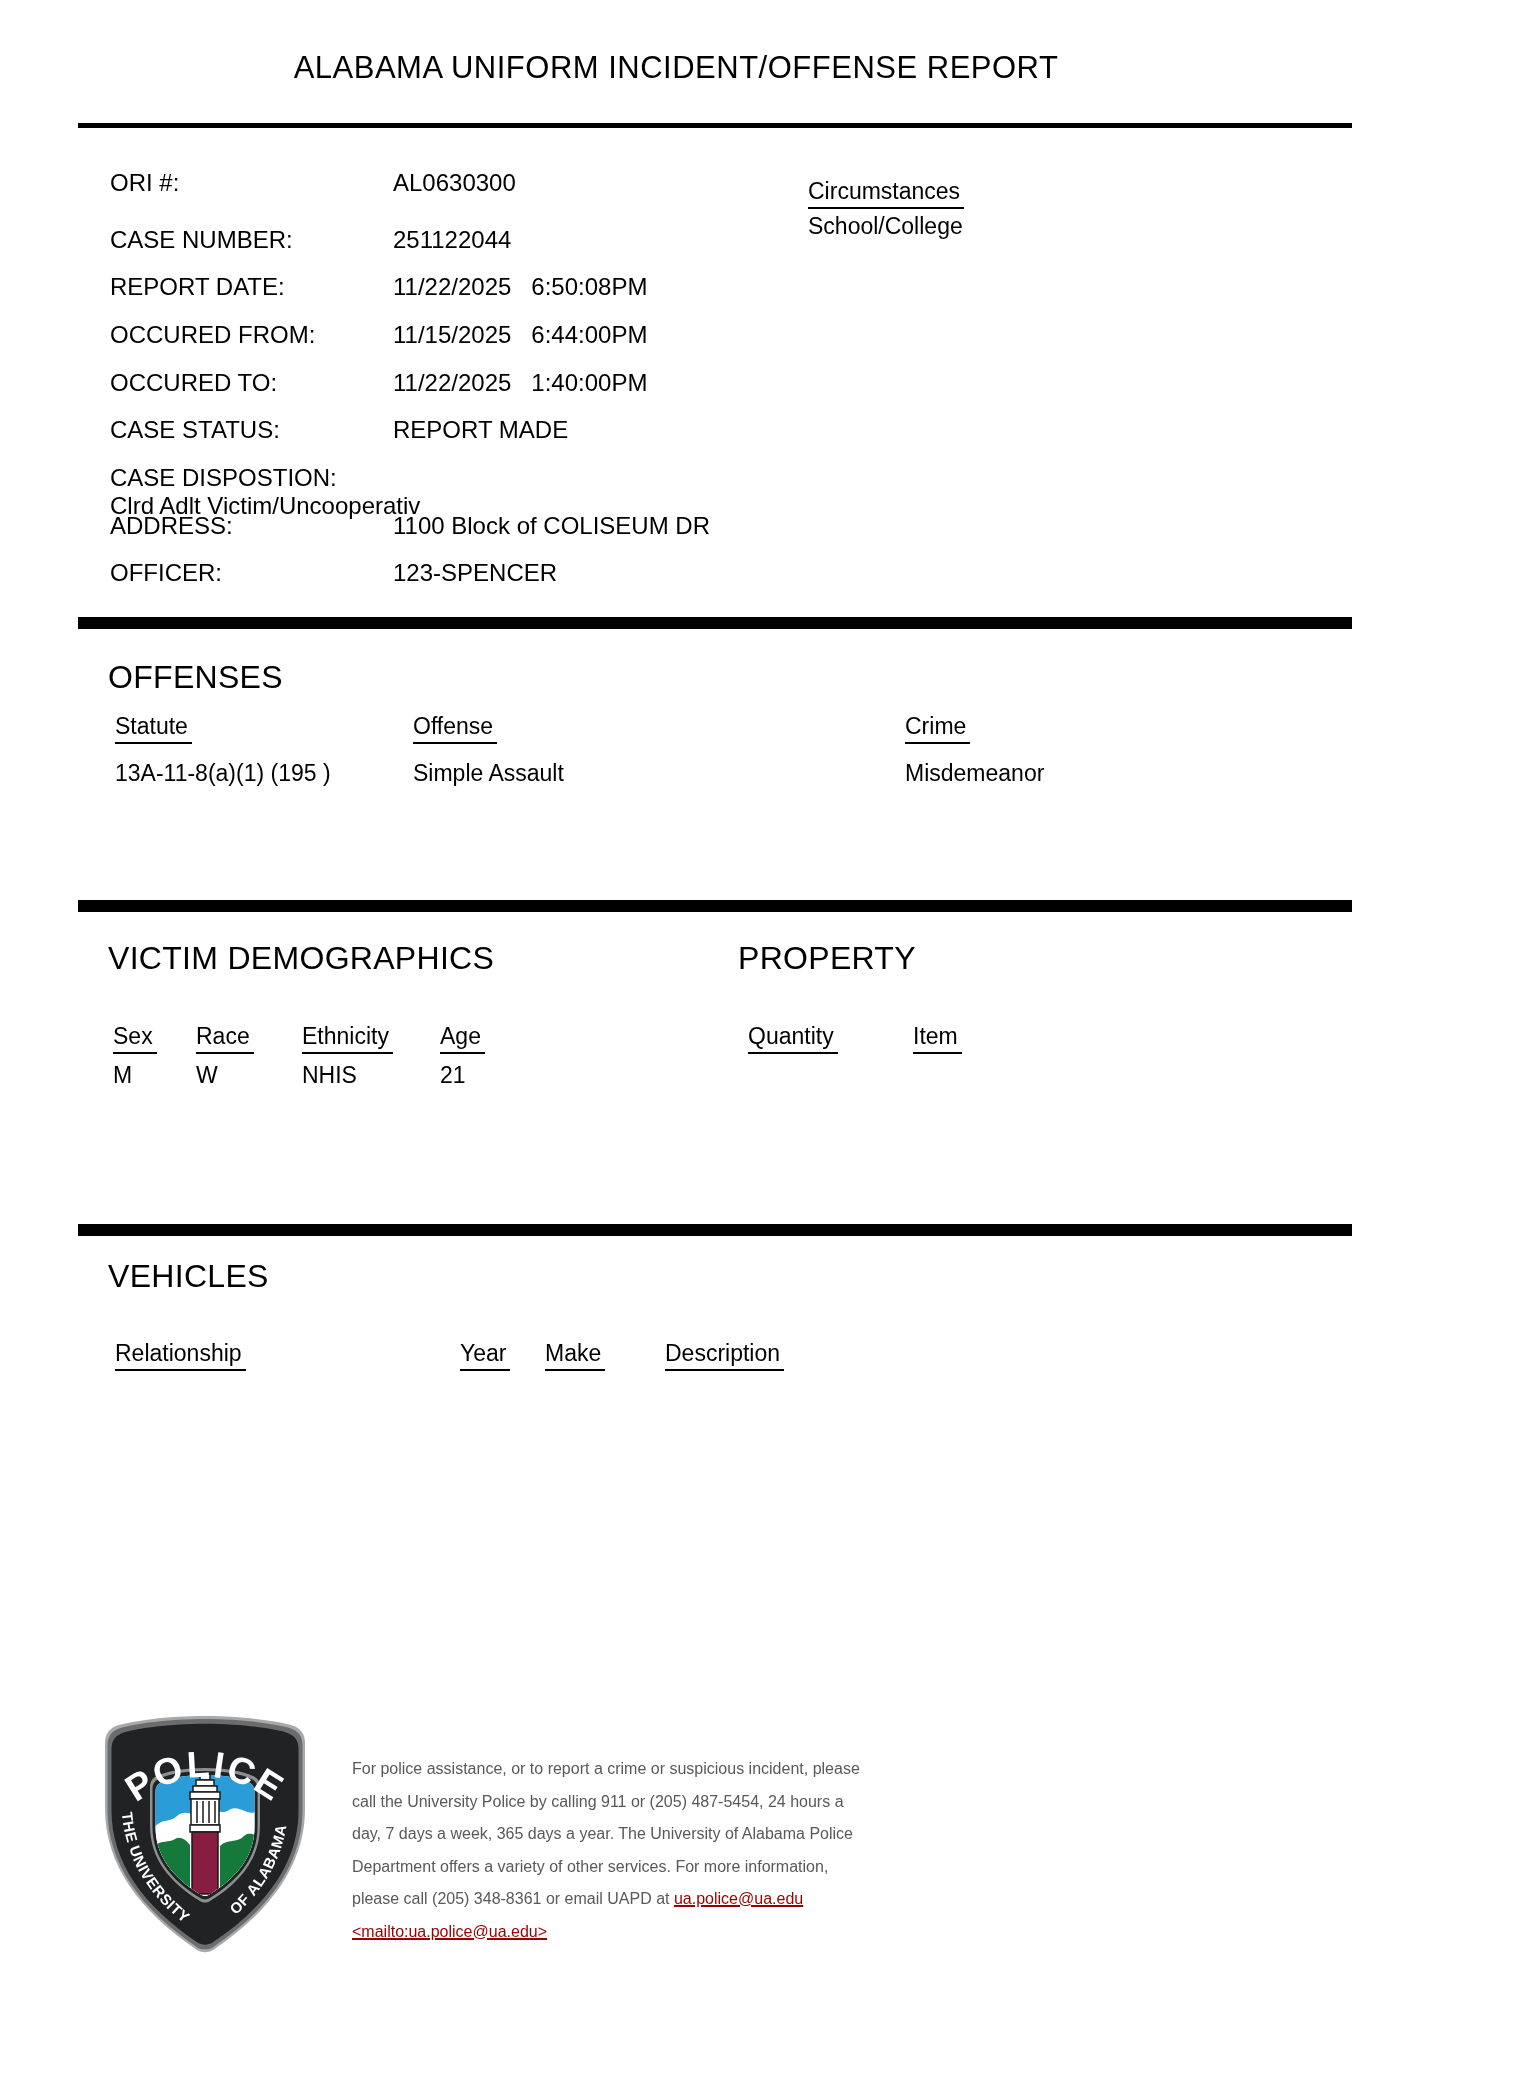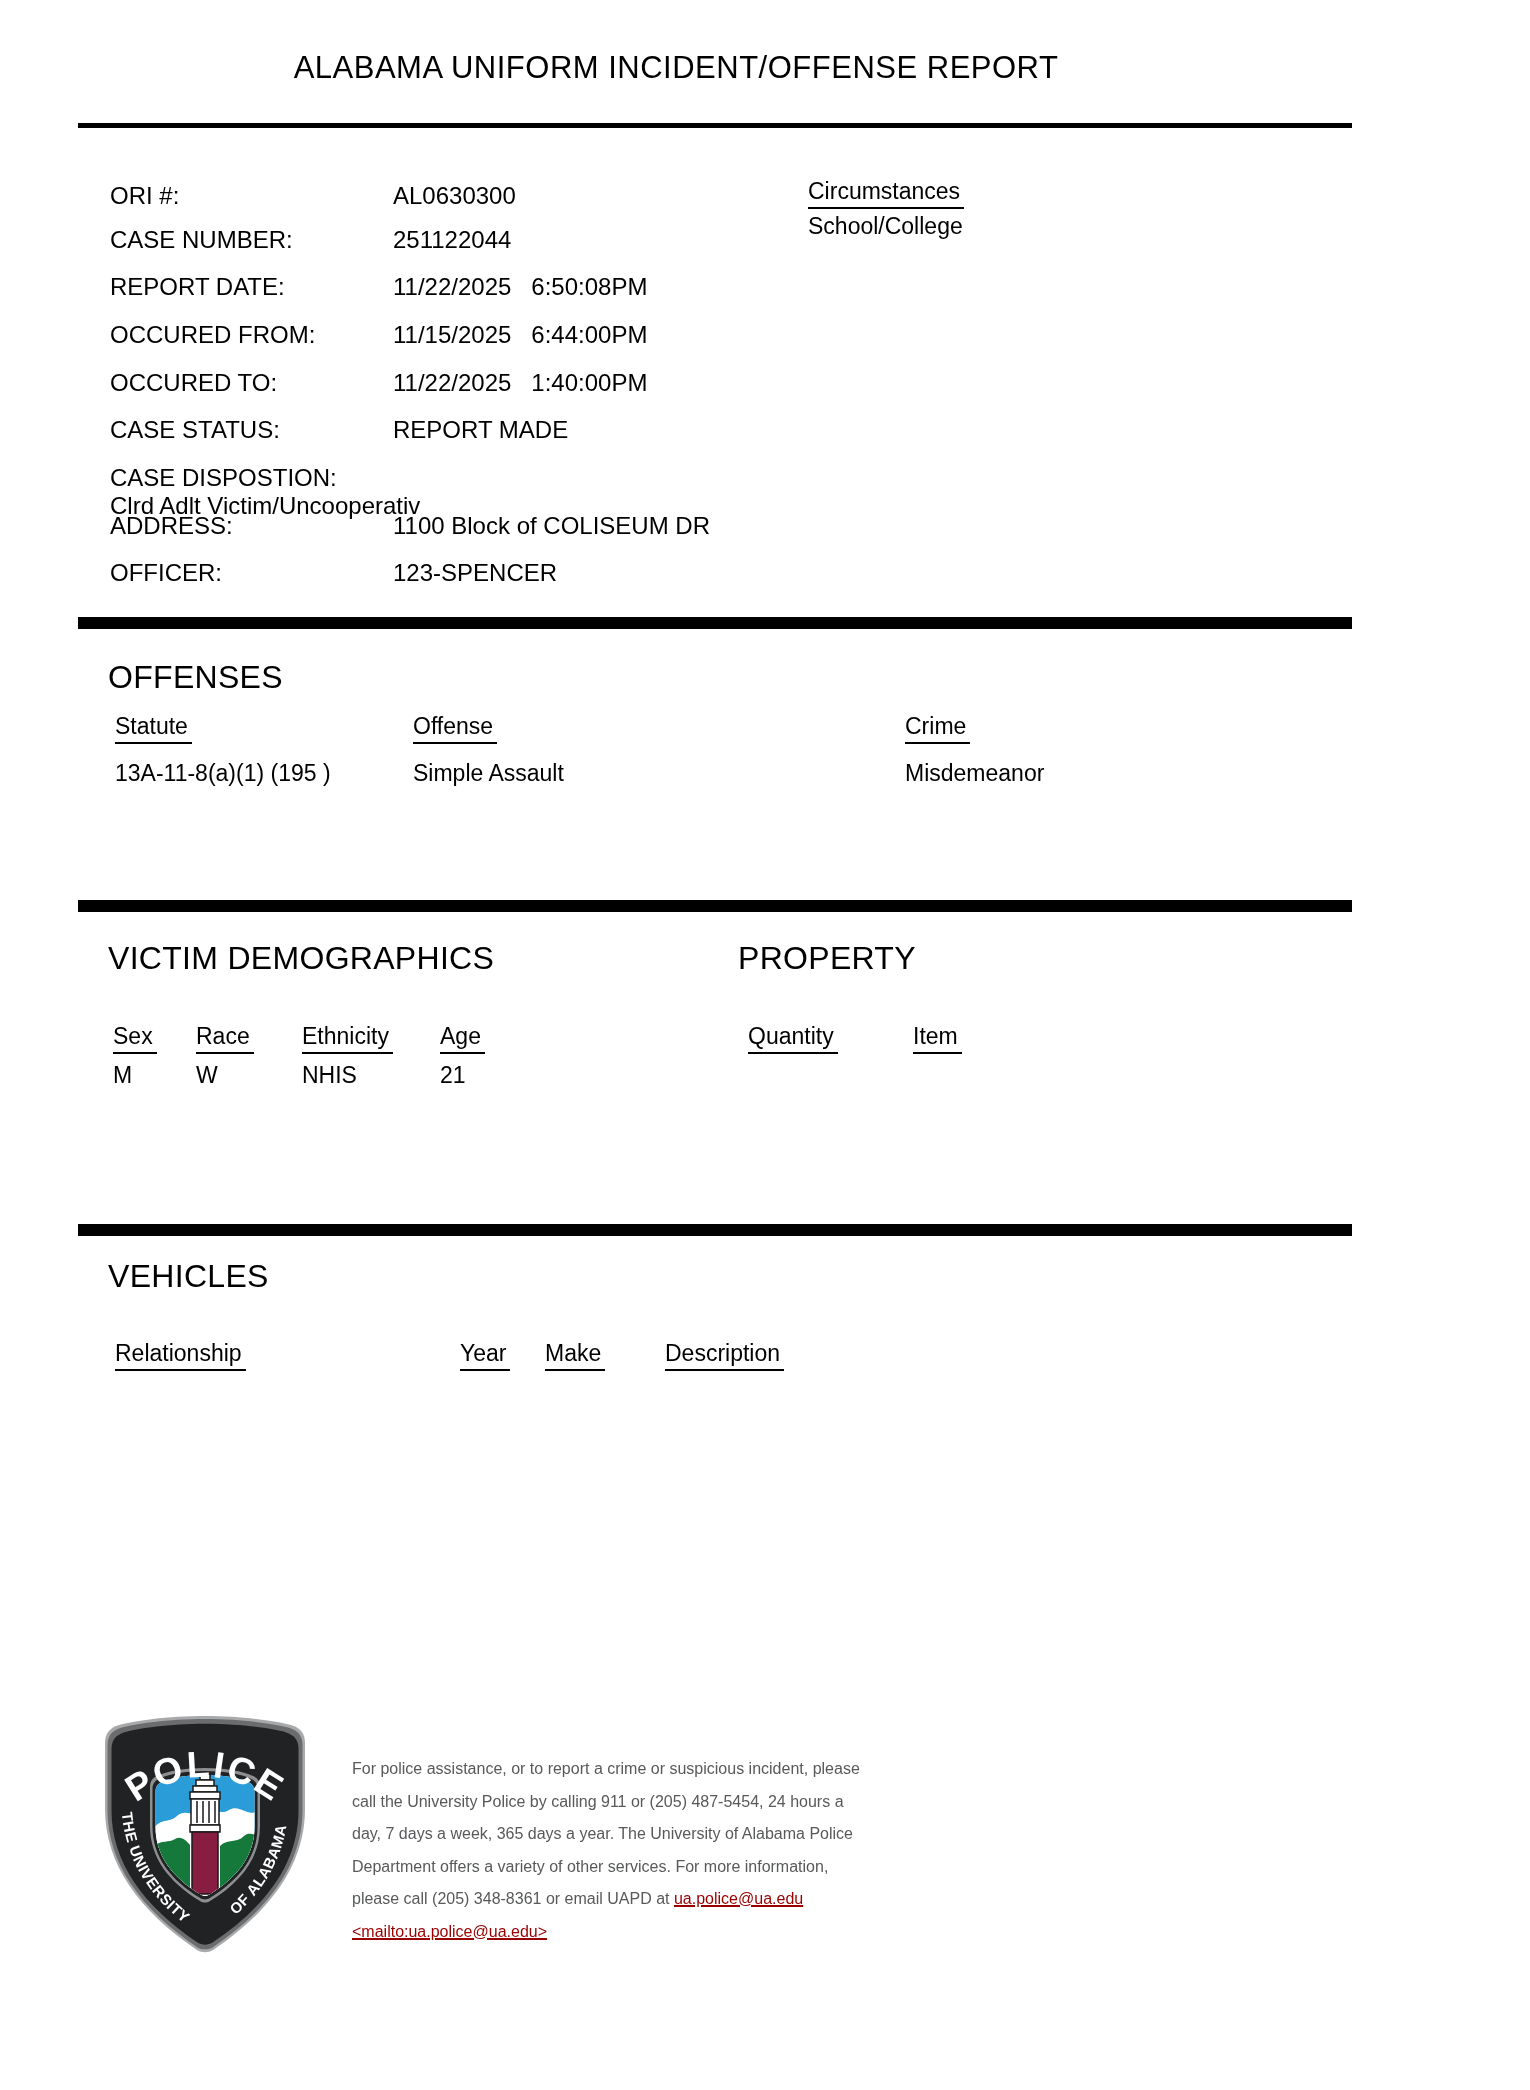--- a/index.html
+++ b/index.html
@@ -41,21 +41,21 @@
   .badge-svg { position:absolute; left:95px; top:1712px; }
 </style>
 </head>
 <body>
 
 <div class="page">
 
   <div class="doc-title">ALABAMA UNIFORM INCIDENT/OFFENSE REPORT</div>
   <div class="rule-thin" style="top:123px;"></div>
 
-  <div class="field-row" style="top:182px;">
+  <div class="field-row" style="top:169px;">
     <span class="field-label">ORI #:</span>
     <span class="field-value">AL0630300</span>
   </div>
   <div class="field-row" style="top:226px;">
     <span class="field-label">CASE NUMBER:</span>
     <span class="field-value">251122044</span>
   </div>
   <div class="field-row" style="top:273px;">
     <span class="field-label">REPORT DATE:</span>
     <span class="field-value">11/22/2025   6:50:08PM</span>

